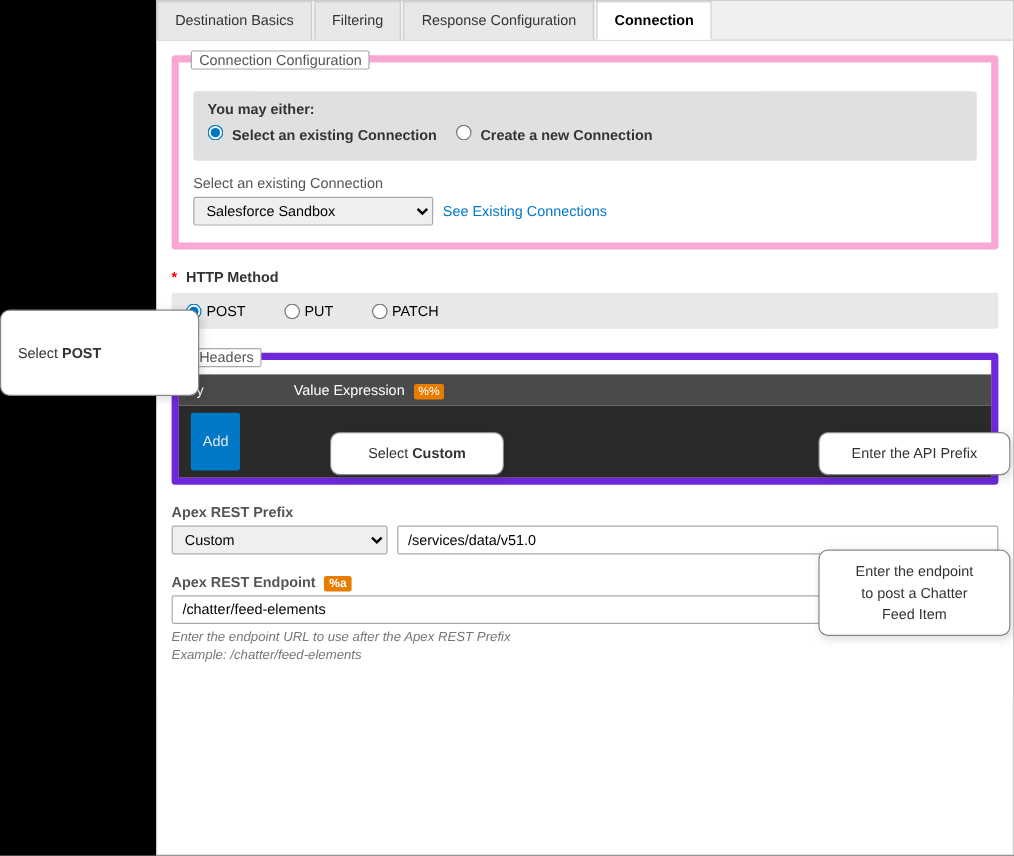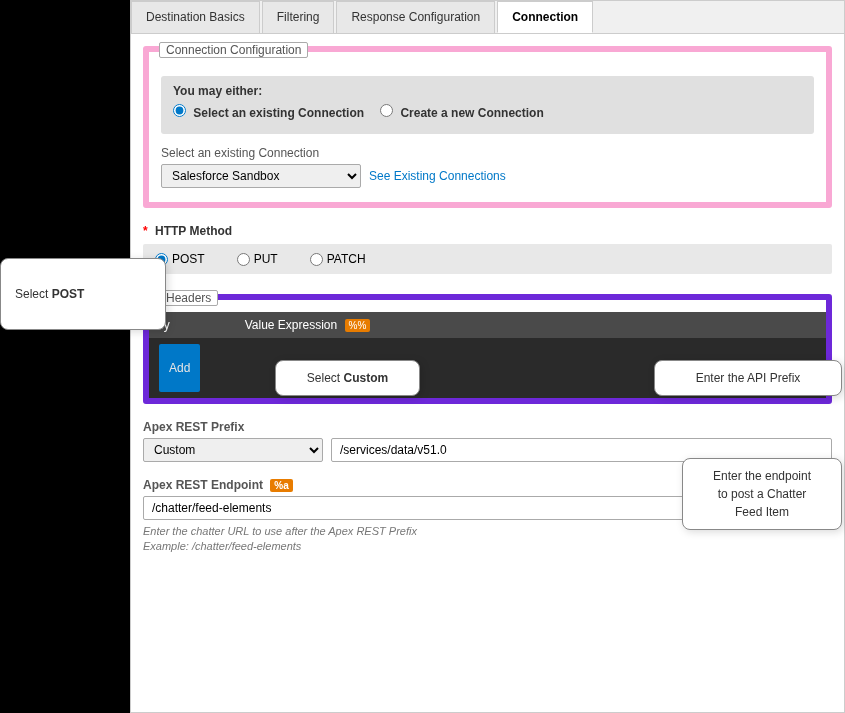--- a/index.html
+++ b/index.html
@@ -402,38 +402,38 @@
             <option>Custom</option>
             <option>Standard</option>
           </select>
           <input type="text" value="/services/data/v51.0" style="">
         </div>
 
         <div class="floating-callout" style="position:absolute; left:132px; top:-60px; width:145px; font-size:12px;">
           <span>Select <strong>Custom</strong></span>
         </div>
 
-        <div class="floating-callout" style="position:absolute; right:-10px; top:-60px; width:188px; font-size:12px;">
+        <div class="floating-callout" style="position:absolute; right:-10px; top:-60px; width:160px; font-size:12px;">
           <span>Enter the API Prefix</span>
         </div>
       </div>
 
       <div class="field-section section-wrapper" style="position:relative;">
         <label>
           <span>Apex REST Endpoint</span>
           <span class="orange-inline-badge">%a</span>
         </label>
         <div class="field-row">
           <input type="text" style="flex: 1 1 0%;" value="/chatter/feed-elements">
 
           <div class="floating-callout" style="position:absolute; right:-10px; top:-20px; width:160px; font-size:12px;">
             <span>Enter the endpoint<br>to post a Chatter<br>Feed Item</span>
           </div>
         </div>
         <div class="field-hint">
-          <span>Enter the chatter URL to use after the Apex REST Prefix</span><br>
+          <span>Enter the endpoint URL to use after the Apex REST Prefix</span><br>
           <span>Example: /chatter/feed-elements</span>
         </div>
       </div>
 
     </div>
   </div>
 </div>
 
 </body></html>

